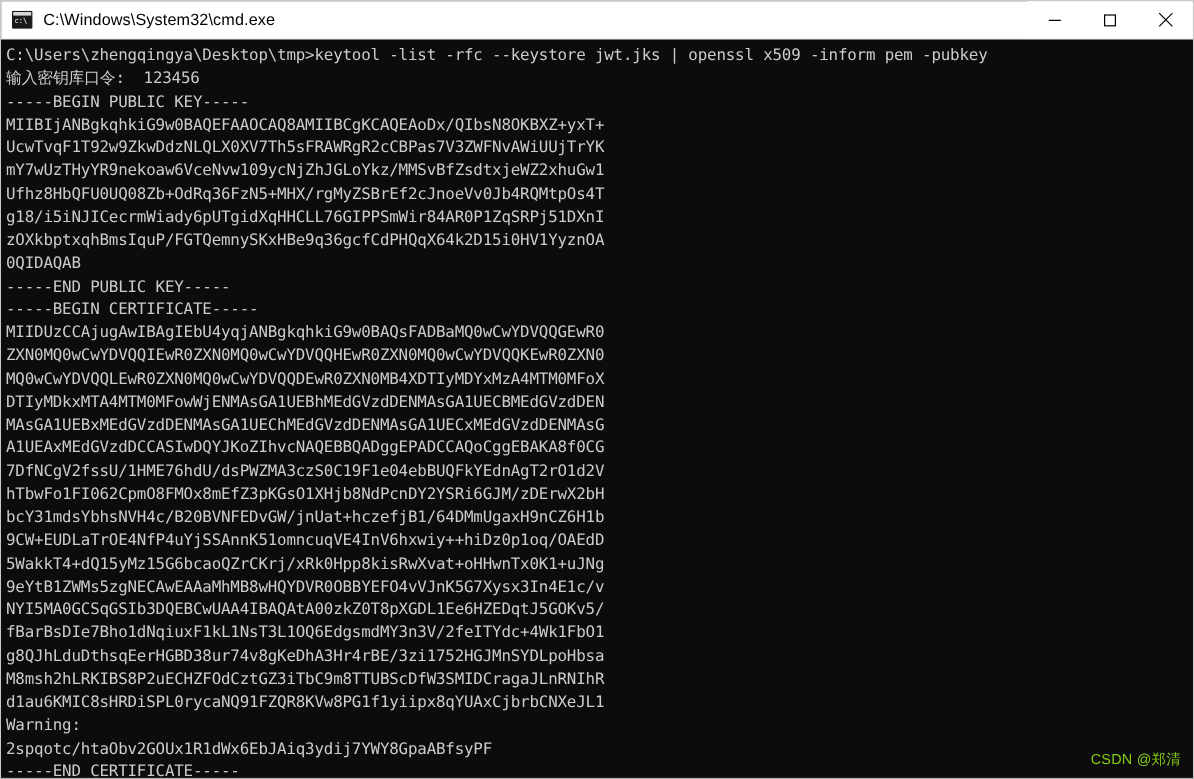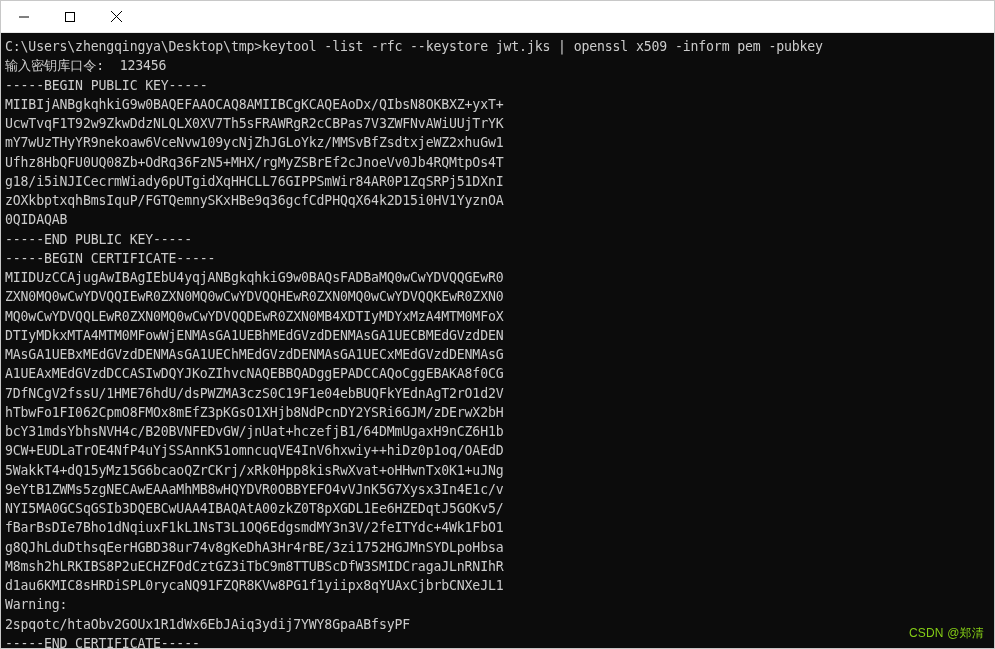--- a/index.html
+++ b/index.html
@@ -116,20 +116,24 @@
     color: #84cc16;
     letter-spacing: 0.2px;
   }
 </style>
 </head>
 <body>
 
 <div class="window">
 
   <div class="titlebar">
+    <div class="title-left">
+      <div class="app-icon"></div>
+      <span class="title-text">C:\Windows\System32\cmd.exe</span>
+    </div>
     <div class="win-controls">
       <div class="win-btn">
         <svg width="12" height="12" viewBox="0 0 12 12">
           <line x1="1" y1="6" x2="11" y2="6" stroke="#000000" stroke-width="1"></line>
         </svg>
       </div>
       <div class="win-btn">
         <svg width="12" height="12" viewBox="0 0 12 12">
           <rect x="1.5" y="1.5" width="9" height="9" fill="none" stroke="#000000" stroke-width="1"></rect>
         </svg>

